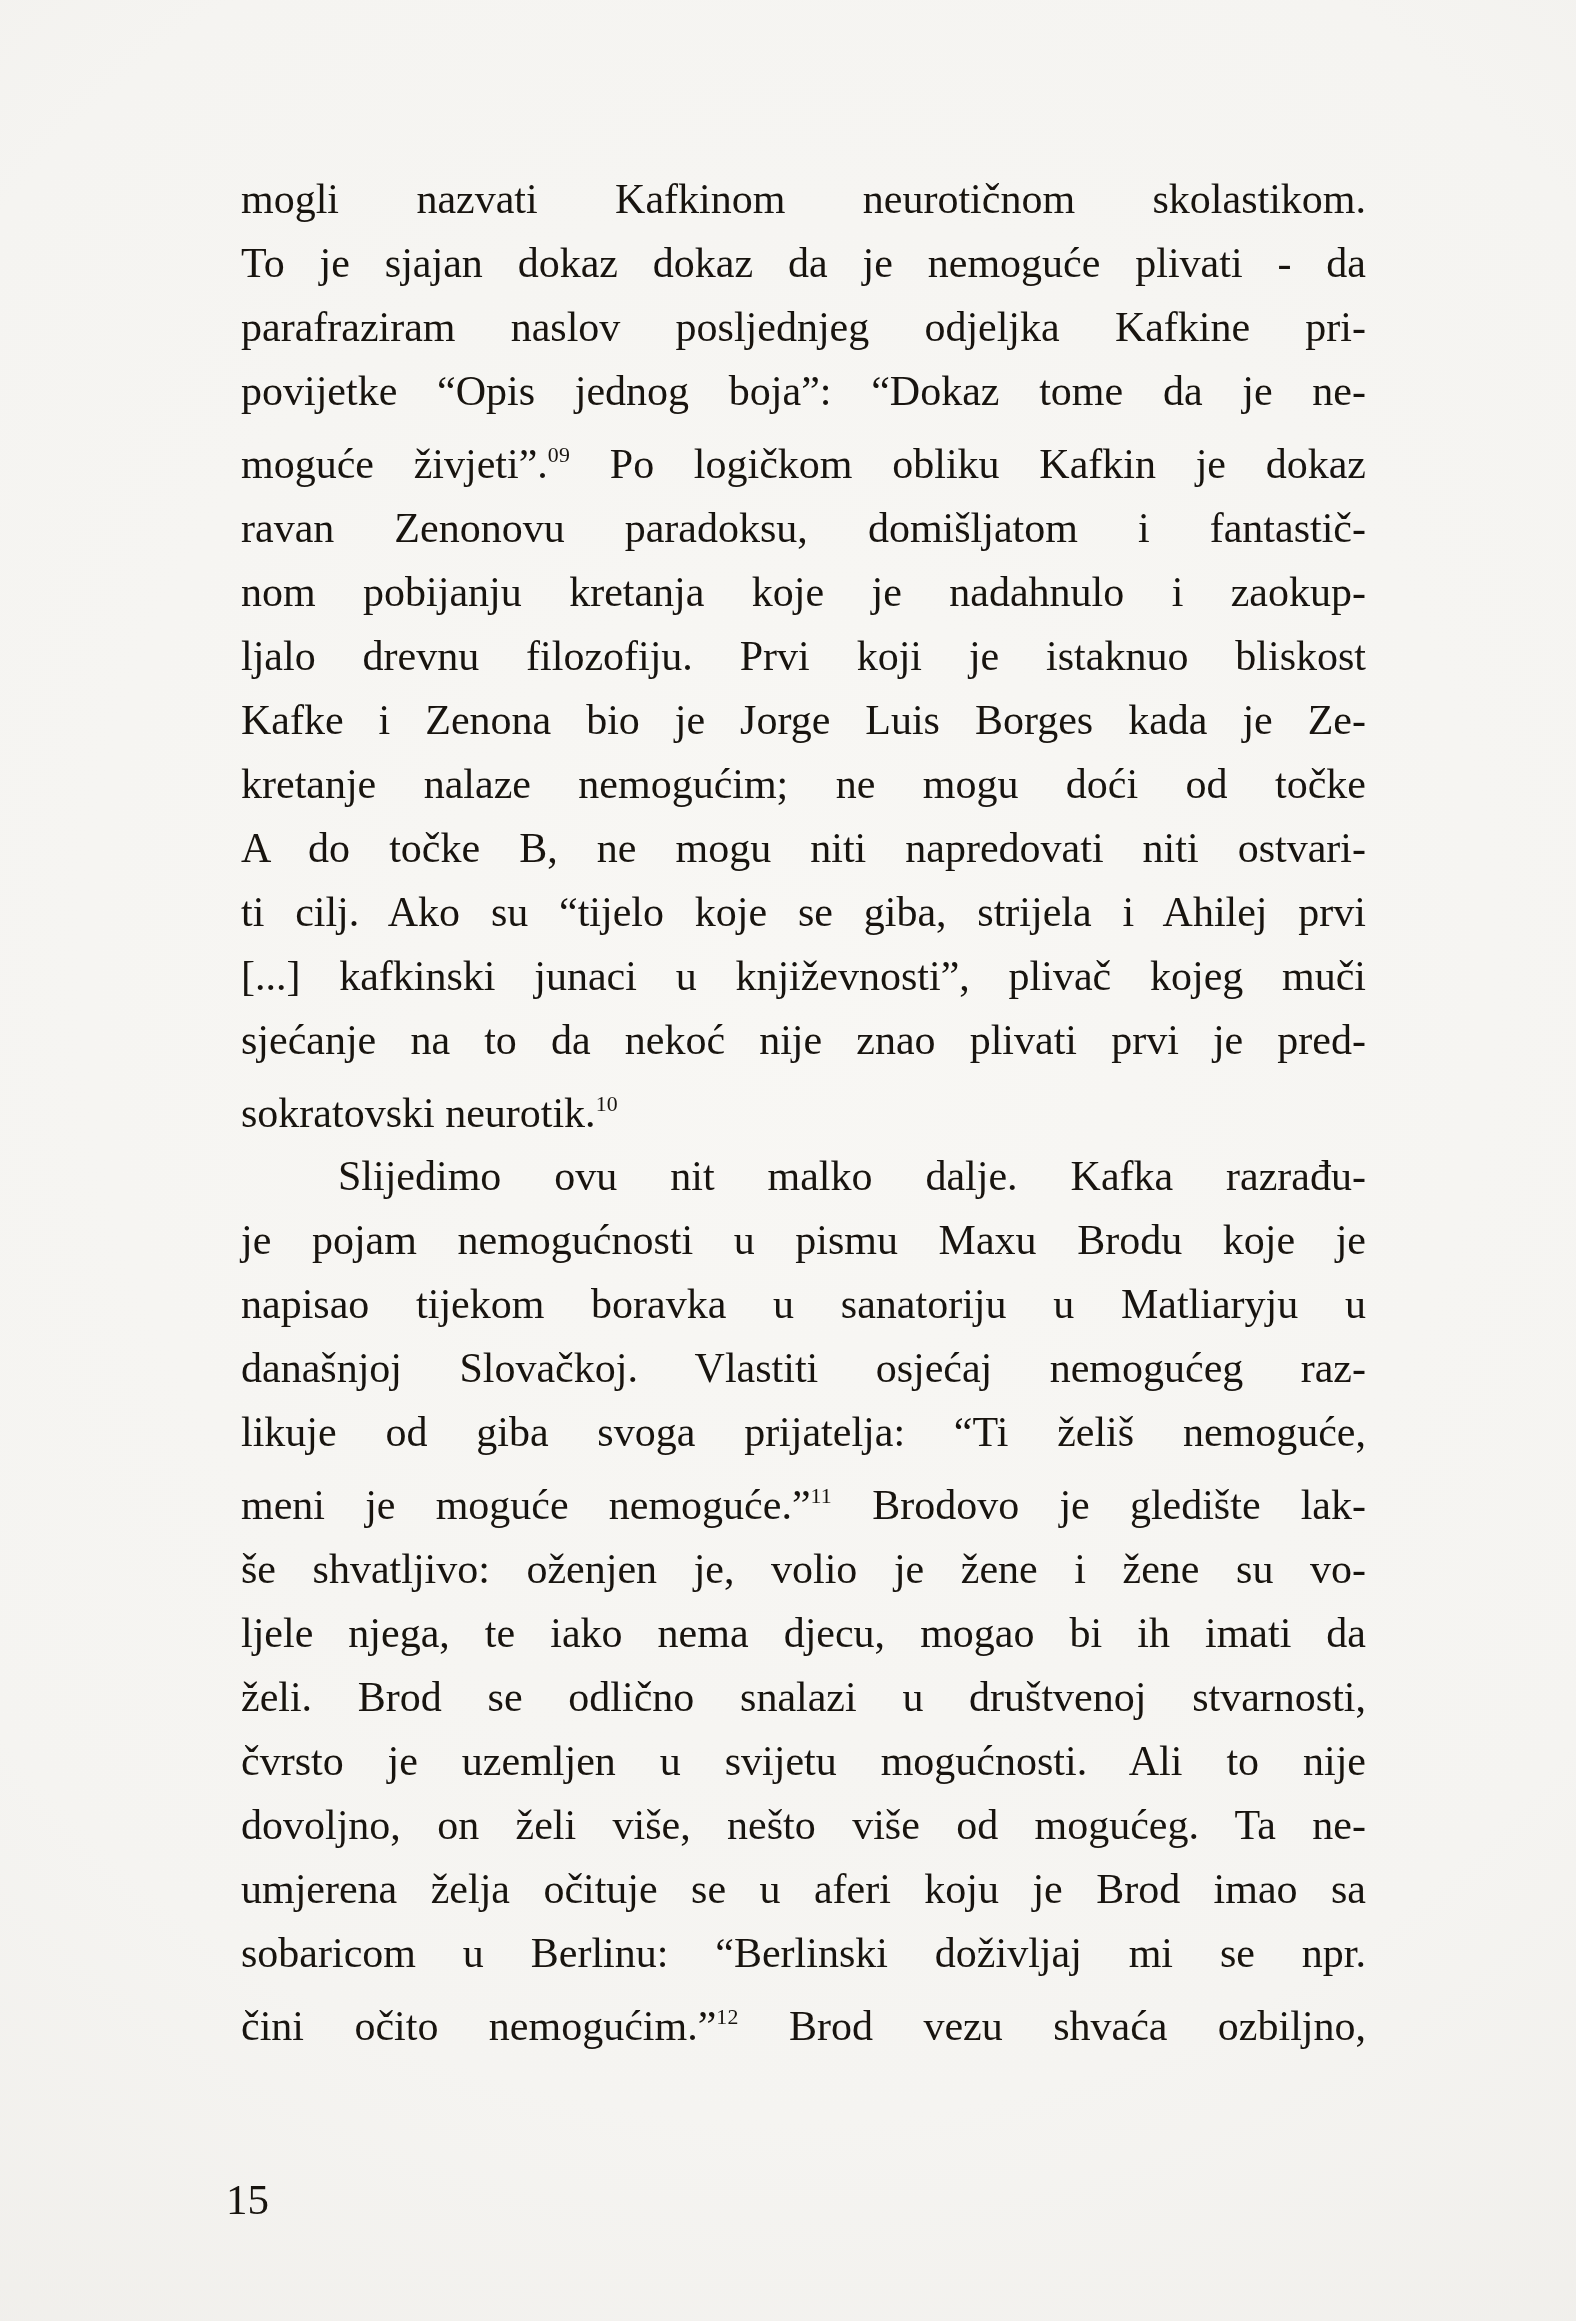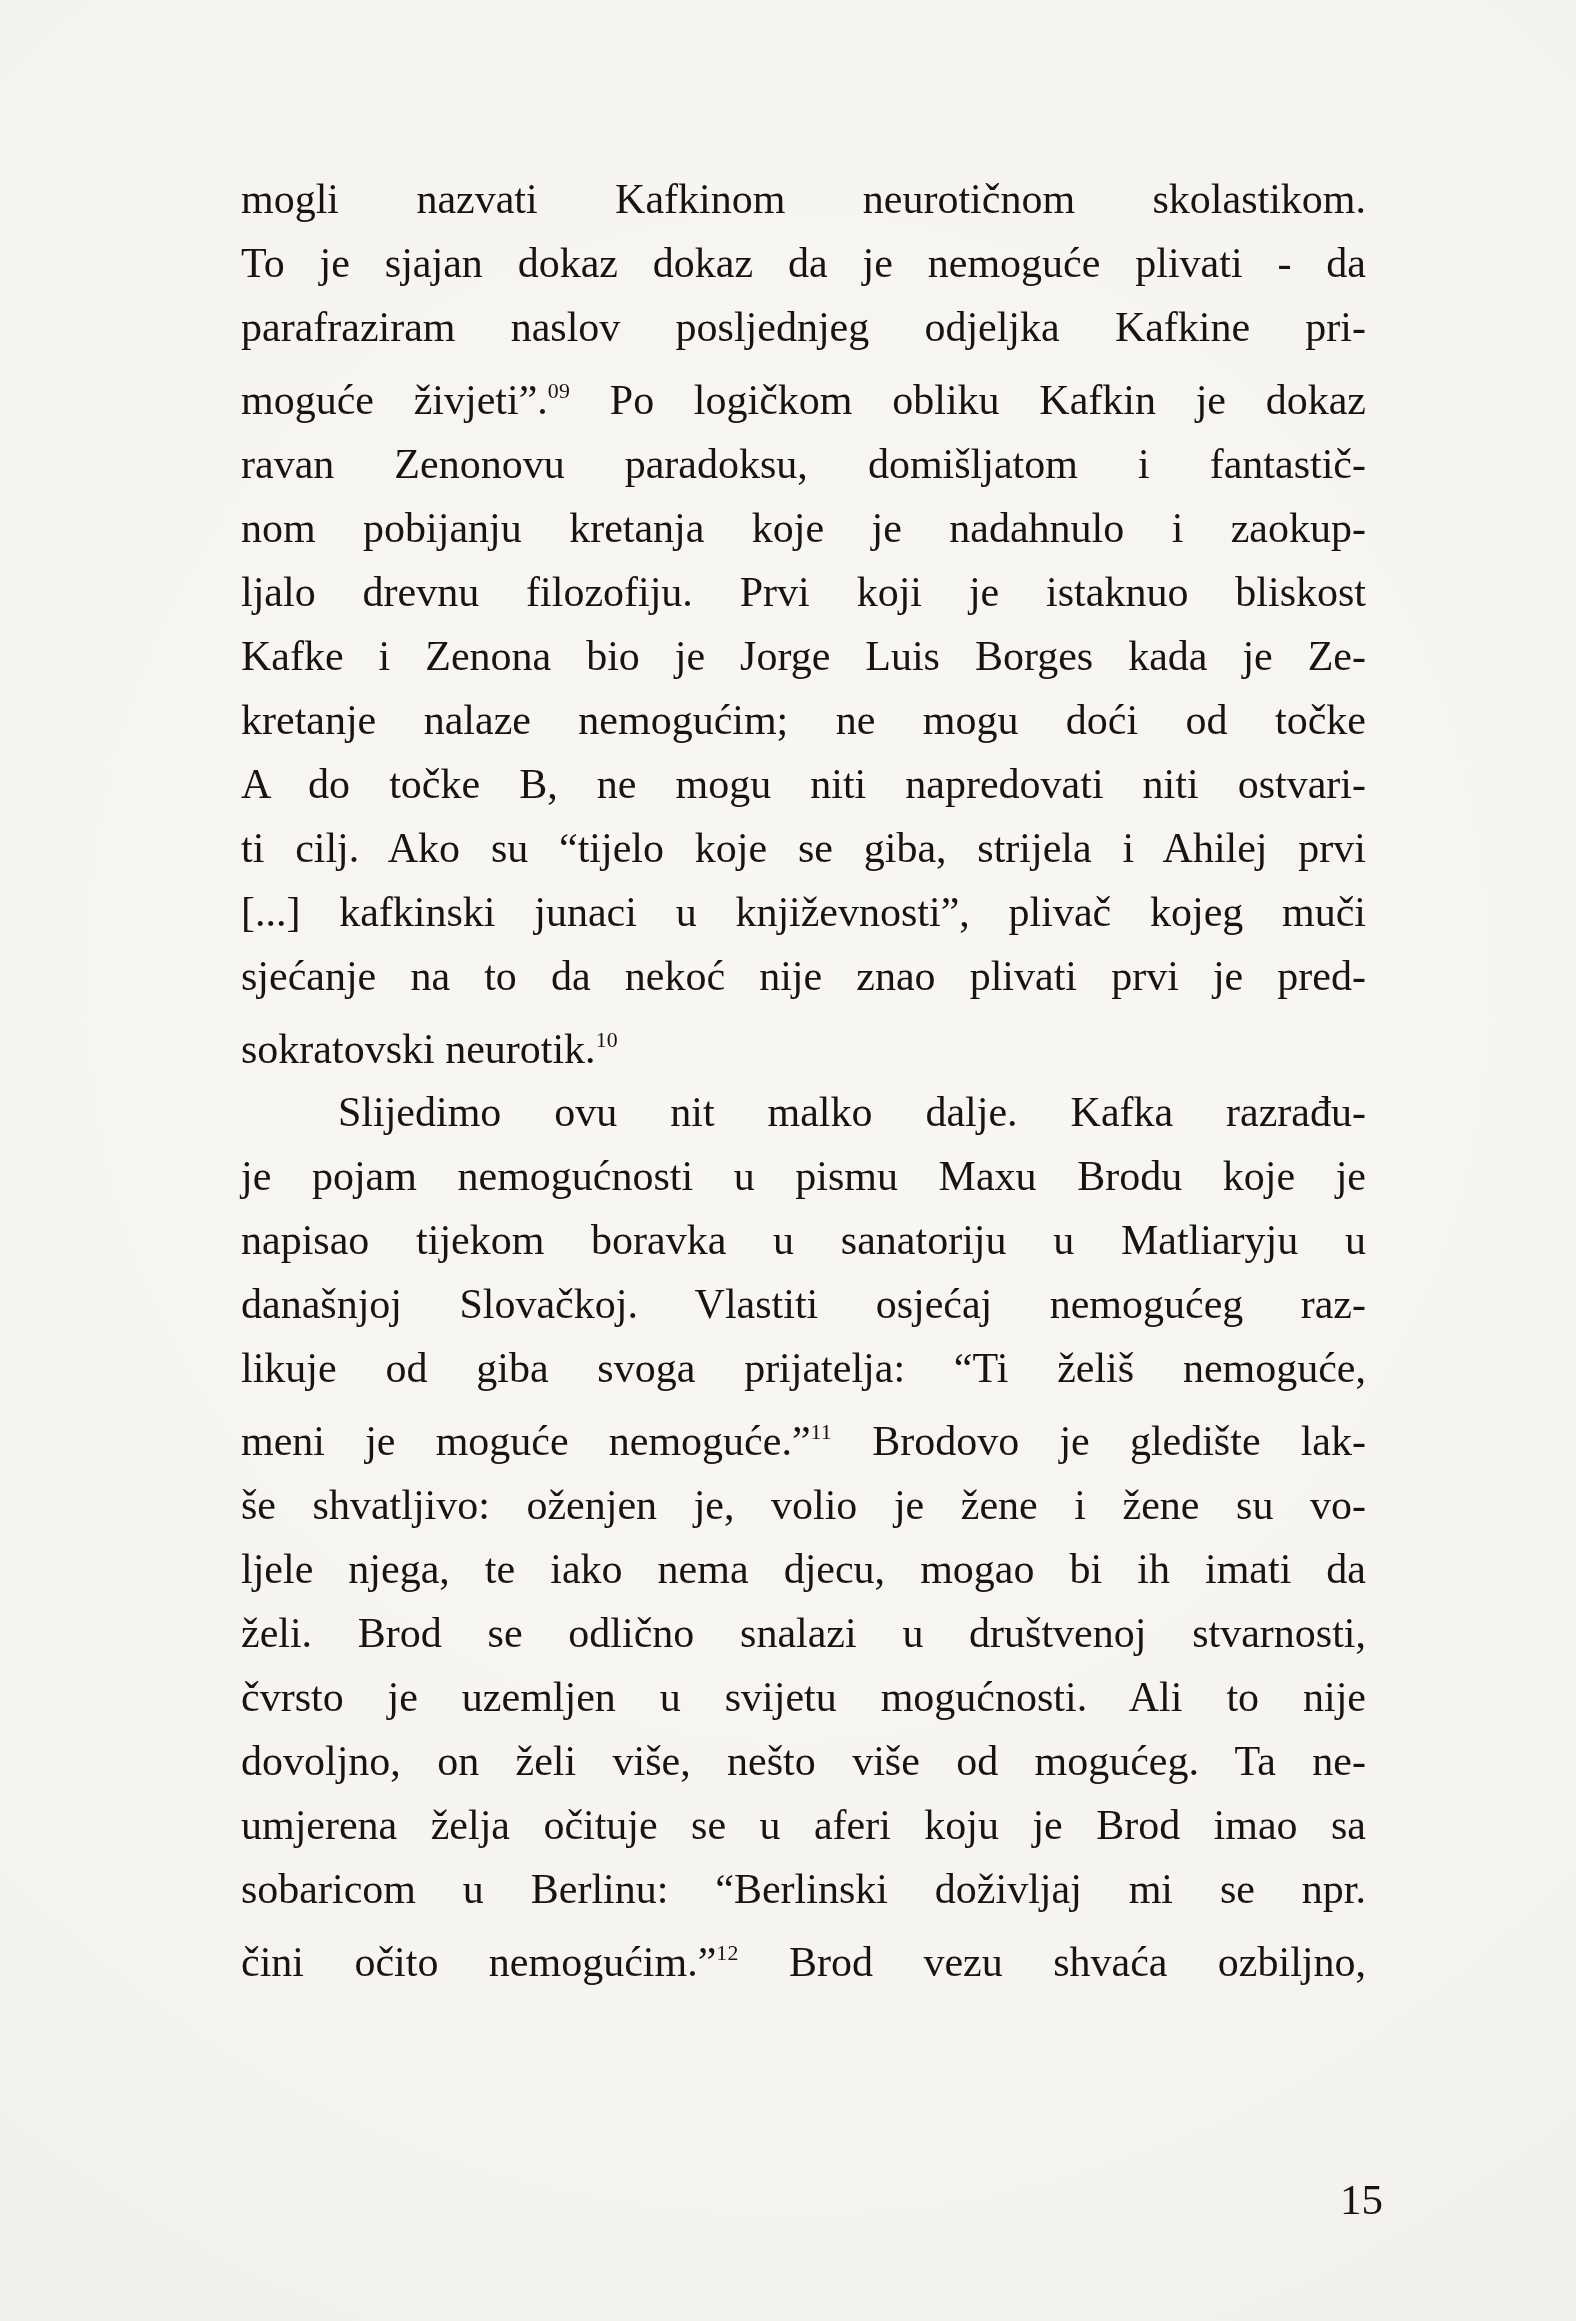--- a/index.html
+++ b/index.html
@@ -41,38 +41,39 @@
   .line.indent {
     text-indent: 97px;
   }
   .sup {
     font-size: 0.52em;
     vertical-align: 0.72em;
     letter-spacing: 0.01em;
   }
   .page-number {
     position: absolute;
-    left: 258px;
+    left: 226px;
     top: 2173px;
     width: 1125px;
-    text-align: right;
+    text-align: left;
     font-size: 43px;
     line-height: 53px;
     color: var(--ink);
     font-variant-numeric: oldstyle-nums;
   }
 </style>
 </head>
 <body>
 
 <div class="page">
   <div class="text-block" id="text-block">
       <div class="line j"><span>mogli nazvati Kafkinom neurotičnom skolastikom.</span></div>
       <div class="line j"><span>To je sjajan dokaz dokaz da je nemoguće plivati - da</span></div>
       <div class="line j"><span>parafraziram naslov posljednjeg odjeljka Kafkine pri-</span></div>
+      <div class="line j"><span>povijetke “Opis jednog boja”: “Dokaz tome da je ne-</span></div>
       <div class="line j"><span>moguće živjeti”.</span><span class="sup">09</span><span> Po logičkom obliku Kafkin je dokaz</span></div>
       <div class="line j"><span>ravan Zenonovu paradoksu, domišljatom i fantastič-</span></div>
       <div class="line j"><span>nom pobijanju kretanja koje je nadahnulo i zaokup-</span></div>
       <div class="line j"><span>ljalo drevnu filozofiju. Prvi koji je istaknuo bliskost</span></div>
       <div class="line j"><span>Kafke i Zenona bio je Jorge Luis Borges kada je Ze-</span></div>
       <div class="line j"><span>kretanje nalaze nemogućim; ne mogu doći od točke</span></div>
       <div class="line j"><span>A do točke B, ne mogu niti napredovati niti ostvari-</span></div>
       <div class="line j"><span>ti cilj. Ako su “tijelo koje se giba, strijela i Ahilej prvi</span></div>
       <div class="line j"><span>[...] kafkinski junaci u književnosti”, plivač kojeg muči</span></div>
       <div class="line j"><span>sjećanje na to da nekoć nije znao plivati prvi je pred-</span></div>

